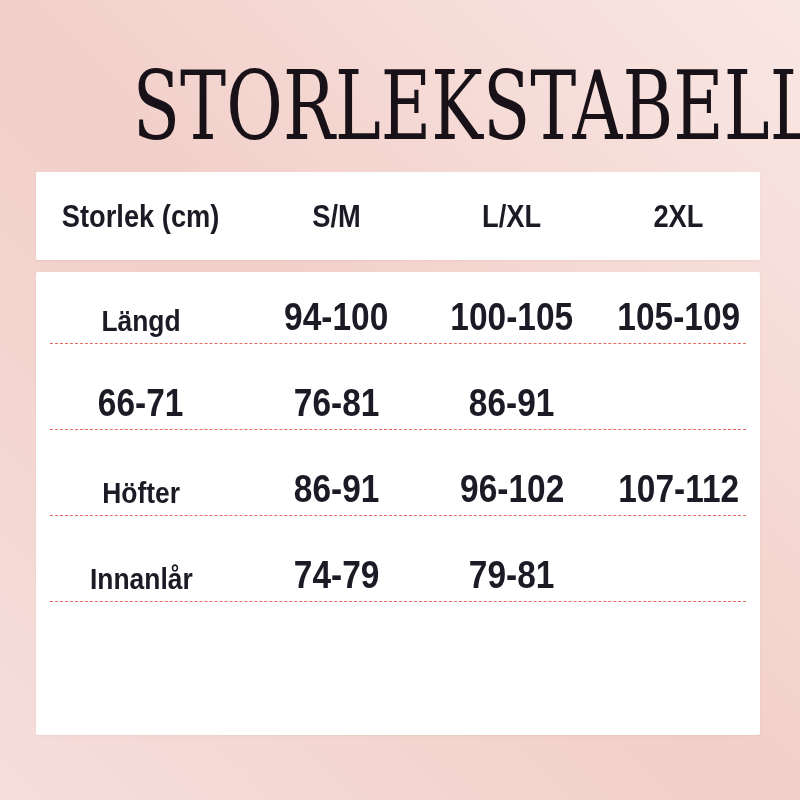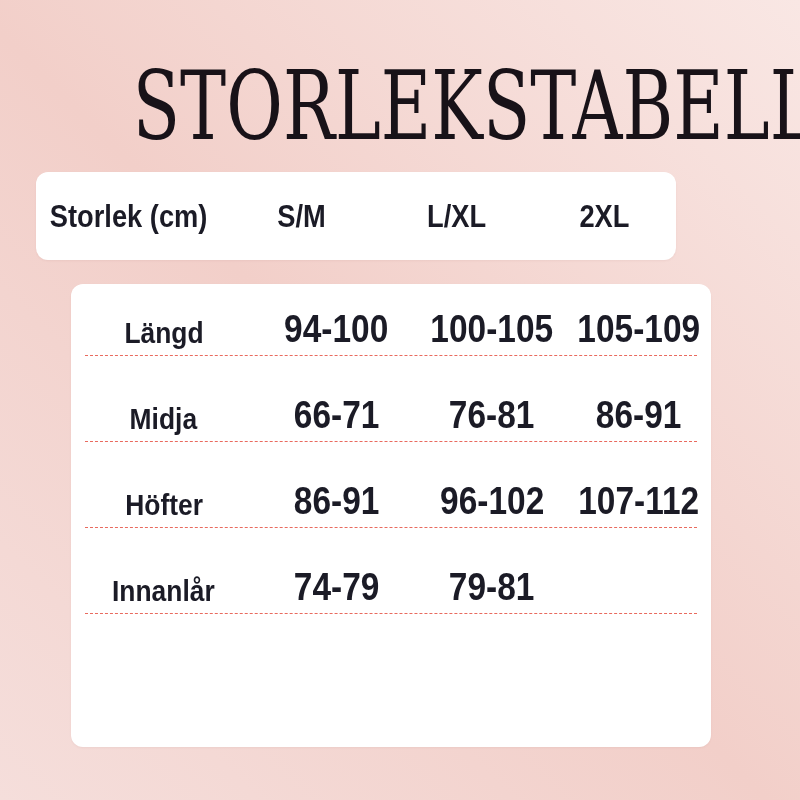--- a/index.html
+++ b/index.html
@@ -21,27 +21,27 @@
     font-weight:400;
     font-size:96px;
     letter-spacing:0;
     color:var(--title,#181218);
     white-space:nowrap;
     transform:scaleX(0.72);
     transform-origin:center;
   }
   
   .card{
-    position:absolute;left:36px;width:640px;
+    position:absolute;left:36px;width:724px;
     background:var(--card,#ffffff);
-    border-radius:12px;
+    border-radius:2px;
     box-shadow:0 1px 2px rgba(150,90,85,0.08);
   }
   .header-card{top:172px;height:88px;}
-  .body-card{top:284px;height:463px;margin-left:35px;}
+  .body-card{top:272px;height:463px;}
   
   .grid{
     display:grid;
     grid-template-columns:29% 25% 23.5% 22.5%;
   }
   .header-card .grid{height:100%;align-items:center;}
   .cell{
     text-align:center;
     color:var(--text,#1b1b26);
     font-weight:700;
@@ -86,21 +86,20 @@
   <div class="card body-card">
 
     <div class="grid brow brow-first">
       <div class="cell label-cell"><span class="cond">Längd</span></div>
       <div class="cell value-cell"><span class="cond">94-100</span></div>
       <div class="cell value-cell"><span class="cond">100-105</span></div>
       <div class="cell value-cell"><span class="cond">105-109</span></div>
     </div>
 
     <div class="grid brow">
-      <div class="cell label-cell"><span class="cond">Midja</span></div>
       <div class="cell value-cell"><span class="cond">66-71</span></div>
       <div class="cell value-cell"><span class="cond">76-81</span></div>
       <div class="cell value-cell"><span class="cond">86-91</span></div>
     </div>
 
     <div class="grid brow">
       <div class="cell label-cell"><span class="cond">Höfter</span></div>
       <div class="cell value-cell"><span class="cond">86-91</span></div>
       <div class="cell value-cell"><span class="cond">96-102</span></div>
       <div class="cell value-cell"><span class="cond">107-112</span></div>

